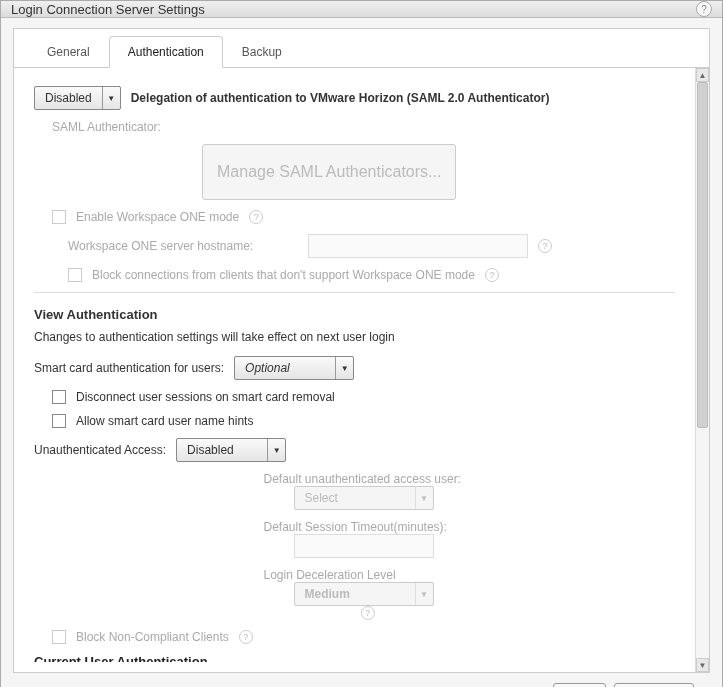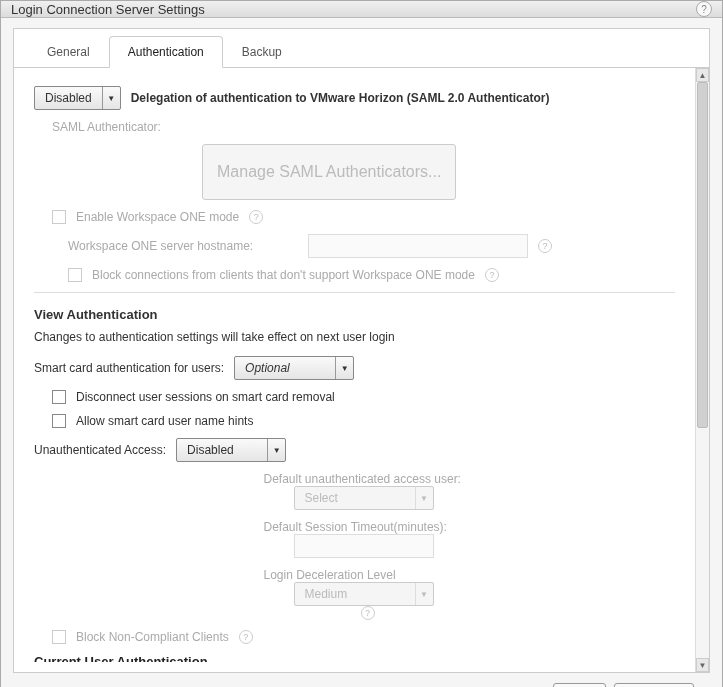--- a/index.html
+++ b/index.html
@@ -294,21 +294,21 @@
           </div>
 
           <div class="sublabel-row indent1">
             <span class="label-col">Default Session Timeout(minutes):</span>
             <div class="textinput disabled" style="width:140px;"></div>
           </div>
 
           <div class="sublabel-row indent1">
             <span class="label-col">Login Deceleration Level</span>
             <div class="dropdown disabled" style="width:140px;">
-              <span class="dd-text" style="flex:1;">Medium</span>
+              <span class="dd-text" style="flex:1;font-weight:bold;">Medium</span>
               <span class="dd-btn">▼</span>
             </div>
             <span class="small-help" style="margin-left:8px;">?</span>
           </div>
 
           <div class="row indent1">
             <span class="checkbox disabled"></span>
             <span class="muted">Block Non-Compliant Clients</span>
             <span class="small-help">?</span>
           </div>

